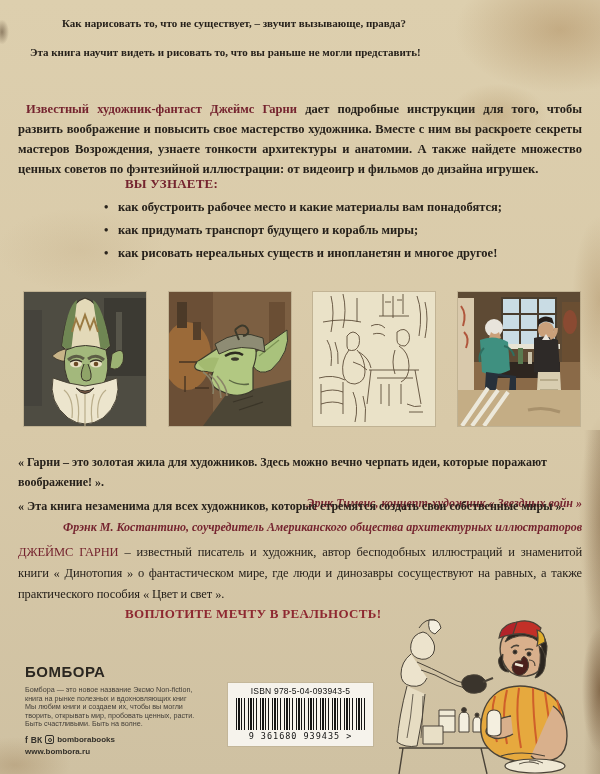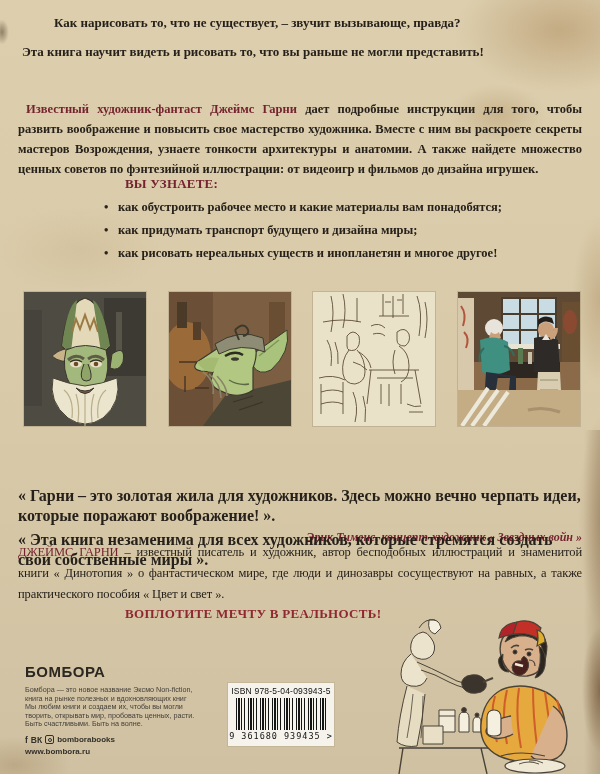--- a/index.html
+++ b/index.html
@@ -17,50 +17,50 @@
       radial-gradient(ellipse 70px 45px at 498px 115px, rgba(160,124,72,.30), transparent 70%),
       radial-gradient(ellipse 40px 120px at 600px 300px, rgba(150,112,64,.30), transparent 70%),
       radial-gradient(ellipse 26px 90px at 600px 690px, rgba(92,58,28,.55), transparent 70%),
       radial-gradient(ellipse 34px 150px at 602px 520px, rgba(120,85,48,.30), transparent 70%),
       radial-gradient(ellipse 80px 40px at 15px 765px, rgba(140,105,62,.28), transparent 70%),
       radial-gradient(ellipse 10px 18px at 2px 32px, rgba(70,50,30,.5), transparent 70%),
       radial-gradient(ellipse 120px 60px at 80px 250px, rgba(170,140,95,.14), transparent 70%),
       linear-gradient(180deg,#ddcfae 0%, #d8c9a8 55%, #cfc1a2 100%);
   }
   .txt{position:absolute;left:18px;width:564px;}
-  .intro p{margin:0 0 7px 4px;font-size:13px;line-height:22px;font-weight:700;}
+  .intro p{margin:0 0 7px 12px;font-size:11px;line-height:22px;font-weight:700;}
   .intro p.indent{text-indent:32px;}
   .lead{top:99px;font-size:12.5px;line-height:20px;font-weight:700;text-align:justify;}
   .lead .accent{color:#75242f;margin-left:8px;}
   .learn-h{position:absolute;left:125px;top:176px;font-size:13px;font-weight:700;color:#75242f;letter-spacing:.2px;}
   .bullets{position:absolute;left:104px;top:196px;width:470px;margin:0;padding:0;list-style:none;}
   .bullets li{font-size:12.5px;line-height:23px;font-weight:700;padding-left:14px;position:relative;}
   .bullets li::before{content:"•";position:absolute;left:0;top:0;color:#2a241d;}
   .gallery{position:absolute;left:24px;right:20px;top:292px;height:134px;display:flex;justify-content:space-between;}
   .art{width:122px;height:134px;box-shadow:0 0 0 1px rgba(60,45,25,.15);overflow:hidden;}
   .art svg{width:100%;height:100%;display:block;}
   .quote{font-weight:700;}
-  .quote .q-text{font-size:16px;line-height:20px;margin-top:34px;}
+  .quote .q-text{font-size:12px;line-height:20px;}
   .quote .q-attr{font-size:12px;line-height:20px;font-style:italic;color:#75242f;text-align:right;margin-top:1px;}
   .q1{top:452px;}
   .q2{top:496px;}
   .author{top:542px;font-size:12.5px;line-height:21px;font-weight:400;text-align:justify;letter-spacing:-0.1px;}
   .author .accent{color:#75242f;}
   .cta{position:absolute;left:125px;top:606px;font-size:13px;font-weight:700;color:#8e2831;letter-spacing:.3px;}
   
   .pub{position:absolute;left:25px;top:663px;width:195px;font-family:"Liberation Sans", sans-serif;color:#33302a;}
   .pub .logo{font-size:15px;font-weight:700;letter-spacing:.5px;color:#2b2721;}
   .pub .desc{margin-top:6px;font-size:7.2px;line-height:8.6px;color:#45403a;}
   .pub .social{margin-top:6px;display:flex;align-items:center;gap:3px;font-size:8px;font-weight:700;}
   .pub .social .glyph{font-weight:700;font-size:8.5px;}
   .ig{width:7px;height:7px;border:1px solid #33302a;border-radius:2px;position:relative;display:inline-block;}
   .ig::after{content:"";position:absolute;left:1.5px;top:1.5px;width:2px;height:2px;border:1px solid #33302a;border-radius:50%;}
   .pub .site{font-size:8px;font-weight:700;margin-top:2px;}
   
-  .barcode{position:absolute;left:228px;top:683px;width:106px;height:63px;background:#f6f3ec;box-shadow:0 0 0 1px rgba(0,0,0,.06);text-align:center;font-family:"Liberation Sans", sans-serif;}
+  .barcode{position:absolute;left:228px;top:683px;width:145px;height:63px;background:#f6f3ec;box-shadow:0 0 0 1px rgba(0,0,0,.06);text-align:center;font-family:"Liberation Sans", sans-serif;}
   .barcode .isbn{font-size:8.5px;color:#111;padding-top:3px;letter-spacing:.2px;}
   .barcode .bars{margin:2px 8px 0 8px;height:32px;
     background:repeating-linear-gradient(90deg,#141414 0 1px,transparent 1px 2px,#141414 2px 4px,transparent 4px 5px,#141414 5px 6px,transparent 6px 8px,#141414 8px 9px,transparent 9px 12px);}
   .barcode .digits{font-size:8.5px;color:#111;letter-spacing:1px;margin-top:1px;display:flex;justify-content:center;gap:6px;font-family:"DejaVu Sans Mono", monospace;}
   
   .sketch{position:absolute;right:12px;bottom:0;width:205px;height:176px;}
   .sketch svg{width:100%;height:100%;display:block;}
   .edge-band{position:absolute;right:0;top:430px;width:16px;height:344px;background:linear-gradient(90deg,transparent,rgba(95,65,35,.22));}
 </style>
 </head>
@@ -71,21 +71,21 @@
   <div class="txt intro" style="top:12px">
     <p class="indent">Как нарисовать то, что не существует, – звучит вызывающе, правда?</p>
     <p>Эта книга научит видеть и рисовать то, что вы раньше не могли представить!</p>
   </div>
 
   <div class="txt lead"><span class="accent">Известный художник-фантаст Джеймс Гарни</span><span> дает подробные инструкции для того, чтобы развить воображение и повысить свое мастерство художника. Вместе с ним вы раскроете секреты мастеров Возрождения, узнаете тонкости архитектуры и анатомии.  А также найдете множество ценных советов по фэнтезийной иллюстрации: от видеоигр и фильмов до дизайна игрушек.</span></div>
 
   <div class="learn-h">ВЫ УЗНАЕТЕ:</div>
   <ul class="bullets">
     <li>как обустроить рабочее место и какие материалы вам понадобятся;</li>
-    <li>как придумать транспорт будущего и дизайна миры;</li>
+    <li>как придумать транспорт будущего и корабль миры;</li>
     <li>как рисовать нереальных существ и инопланетян и многое другое!</li>
   </ul>
 
   <div class="gallery">
 
     <div class="art">
       <svg viewBox="0 0 122 134" preserveAspectRatio="none">
         <rect width="122" height="134" fill="#4e4c42"></rect>
         <rect x="80" y="6" width="42" height="78" fill="#3c3a33"></rect>
         <rect x="0" y="18" width="18" height="96" fill="#45433c"></rect>
@@ -189,20 +189,21 @@
       </svg>
     </div>
   </div>
 
   <div class="txt quote q1">
     <div class="q-text">« Гарни – это золотая жила для художников. Здесь можно вечно черпать идеи, которые поражают воображение! ».</div>
     <div class="q-attr">Эрик Тименс, концепт-художник « Звездных войн »</div>
   </div>
   <div class="txt quote q2">
     <div class="q-text">« Эта книга незаменима для всех художников, которые стремятся создать свои собственные миры ».</div>
+    <div class="q-attr">Фрэнк М. Костантино, соучредитель Американского общества архитектурных иллюстраторов</div>
   </div>
 
   <div class="txt author"><span class="accent">ДЖЕЙМС ГАРНИ</span><span> – известный писатель и художник, автор бесподобных иллюстраций и знаменитой книги « Динотопия » о фантастическом мире, где люди и динозавры сосуществуют на равных,  а также практического пособия « Цвет и свет ».</span></div>
 
   <div class="cta">ВОПЛОТИТЕ МЕЧТУ В РЕАЛЬНОСТЬ!</div>
 
   <div class="pub">
     <div class="logo">БОМБОРА</div>
     <div class="desc">
       <div>Бомбора — это новое название Эксмо Non-fiction,</div>

